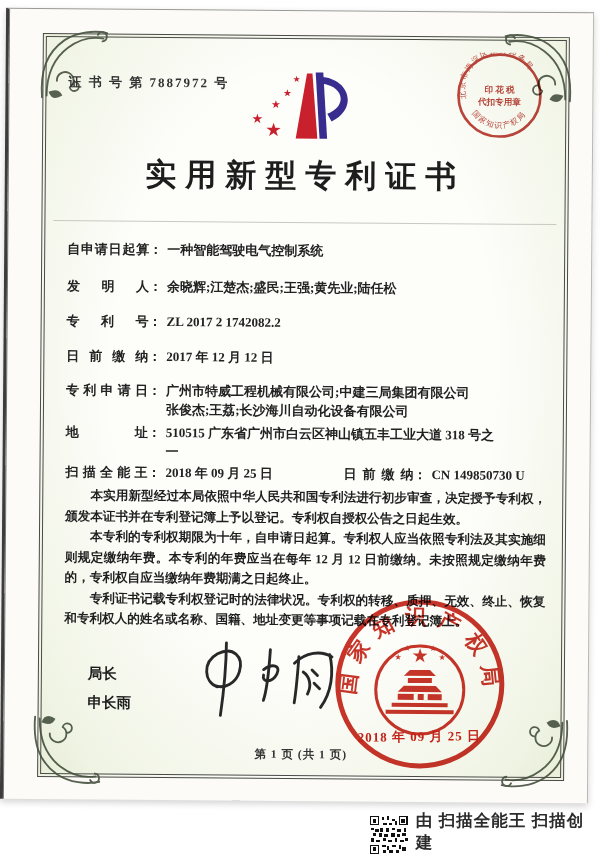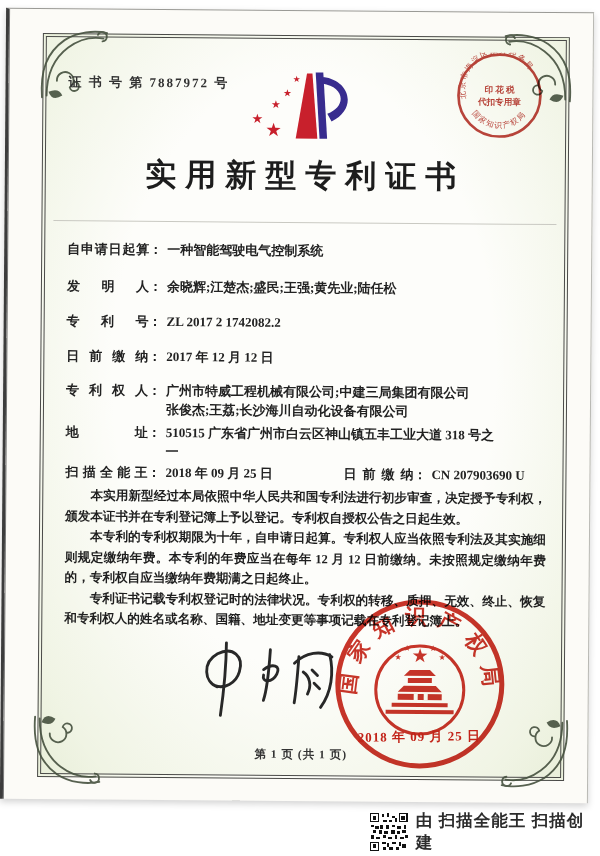--- a/index.html
+++ b/index.html
@@ -60,21 +60,21 @@
   
   .director{position:absolute;left:46px;top:622px;font-size:14.5px;font-weight:700;line-height:2.0;color:#1c1c1c;}
   .signature{position:absolute;left:140px;top:600px;width:170px;height:88px;}
   .big-seal{position:absolute;left:292px;top:558px;width:172px;height:172px;mix-blend-mode:multiply;opacity:.94;}
   .seal-date{
     position:absolute;left:288px;top:688px;width:180px;text-align:center;
     font-size:13px;font-weight:700;color:#c22318;letter-spacing:1px;transform:rotate(-1.2deg);
   }
   .page-no{position:absolute;left:0;width:100%;top:708px;text-align:center;font-size:11.5px;font-weight:600;letter-spacing:1px;color:#333;}
   
-  .scan-mark{position:absolute;left:370px;top:810px;display:flex;align-items:center;gap:8px;}
+  .scan-mark{position:absolute;left:370px;top:810px;display:flex;align-items:flex-end;gap:8px;}
   .scan-mark svg{width:38px;height:38px;}
   .scan-note{font-family:"Liberation Sans","DejaVu Sans",sans-serif;font-size:16.5px;font-weight:700;color:#2c2c2c;letter-spacing:1px;}
   
   .seal-red{fill:#c6281c;}
   .stamp-red{fill:#b8352c;}
   svg text{font-family:"Liberation Serif","DejaVu Serif",serif;}
 </style>
 </head>
 <body>
 
@@ -170,50 +170,54 @@
         <span class="flabel">专利号</span>
           <span class="fcolon">：</span>
         <span class="fvalue">ZL 2017 2 1742082.2</span>
       </div>
       <div class="frow r4">
         <span class="flabel">日前缴纳</span>
           <span class="fcolon">：</span>
         <span class="fvalue">2017 年 12 月 12 日</span>
       </div>
       <div class="frow r5">
-        <span class="flabel">专利权人</span>
+        <span class="flabel">专利申请日</span>
           <span class="fcolon">：</span>
         <span class="fvalue">广州市特威工程机械有限公司;中建三局集团有限公司
 张俊杰;王荔;长沙海川自动化设备有限公司</span>
       </div>
       <div class="frow r6">
         <span class="flabel">地址</span>
           <span class="fcolon">：</span>
         <span class="fvalue nowrap">510515 广东省广州市白云区神山镇五丰工业大道 318 号之
 一</span>
       </div>
       <div class="frow r7">
         <span class="grant-pair">
           <span class="flabel">扫描全能王</span>
             <span class="fcolon">：</span>
           <span class="fvalue">2018 年 09 月 25 日</span>
         </span>
         <span class="grant-right">
           <span class="flabel">日前缴纳</span>
             <span class="fcolon">：</span>
-          <span class="fvalue">CN 207903690 U</span>
+          <span class="fvalue">CN 149850730 U</span>
         </span>
       </div>
 
       <div class="legal">
         <p>本实用新型经过本局依照中华人民共和国专利法进行初步审查，决定授予专利权，颁发本证书并在专利登记簿上予以登记。专利权自授权公告之日起生效。</p>
         <p>本专利的专利权期限为十年，自申请日起算。专利权人应当依照专利法及其实施细则规定缴纳年费。本专利的年费应当在每年 12 月 12 日前缴纳。未按照规定缴纳年费的，专利权自应当缴纳年费期满之日起终止。</p>
         <p>专利证书记载专利权登记时的法律状况。专利权的转移、质押、无效、终止、恢复和专利权人的姓名或名称、国籍、地址变更等事项记载在专利登记簿上。</p>
       </div>
 
+      <div class="director">
+        <div>局长</div>
+        <div>申长雨</div>
+      </div>
       <svg class="signature" viewBox="0 0 150 80">
         <g fill="none" stroke="#161616" stroke-width="2.6" stroke-linecap="round" opacity=".92">
           <path d="M30,44 C18,40 16,22 30,14 C44,7 54,16 50,30 C47,41 36,46 28,43"></path>
           <path d="M38,4 C38,22 36,48 33,70"></path>
           <path d="M72,28 C80,22 88,24 84,32 C80,40 70,40 72,33"></path>
           <path d="M78,10 C77,26 76,44 72,56"></path>
           <path d="M100,22 C110,12 124,10 134,16"></path>
           <path d="M104,16 C103,30 102,46 100,58"></path>
           <path d="M132,14 C136,30 134,48 124,62"></path>
           <path d="M108,30 C114,34 116,42 112,50"></path>

